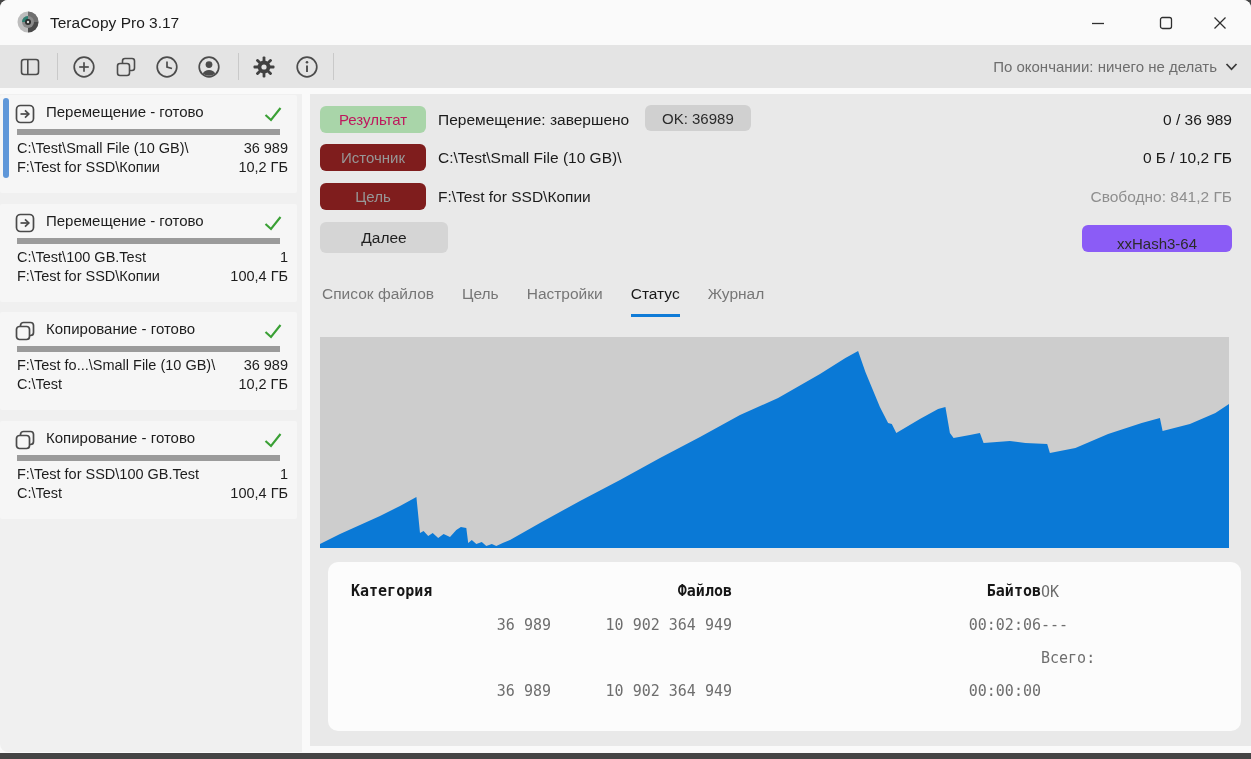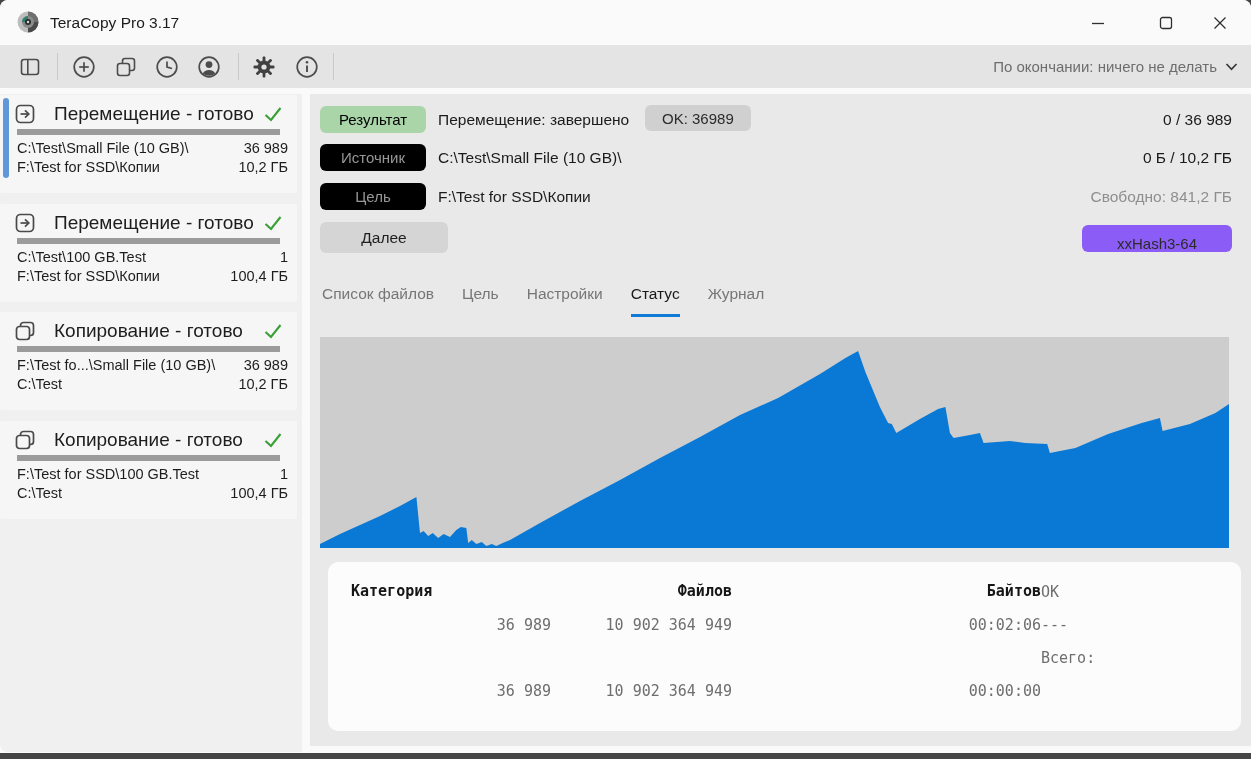--- a/index.html
+++ b/index.html
@@ -19,31 +19,31 @@
   .tbicon{position:absolute;top:9px;width:26px;height:26px;display:flex;align-items:center;justify-content:center;}
   .tbsep{position:absolute;top:8px;width:1px;height:27px;background:#c9c9c9;}
   #finish-dropdown{position:absolute;right:12px;top:0;height:43px;display:flex;align-items:center;gap:7px;cursor:default;}
   #finish-dropdown .lbl{font-size:15px;color:#6e6e6e;}
 
   
   #sidebar{position:absolute;left:0;top:94px;width:302px;height:658px;background:#f0f0f0;border-radius:0 0 0 8px;}
   .card{position:absolute;left:0;width:297px;height:98px;background:#f6f6f6;border-radius:2px;}
   .sel-bar{position:absolute;left:3px;top:3px;width:6px;height:80px;border-radius:3px;background:#5f97d9;}
   .card .ticon{position:absolute;left:13px;top:7px;width:24px;height:24px;}
-  .card .ctitle{position:absolute;left:54px;top:8px;font-size:19px;color:#1d1d1d;white-space:nowrap;}
+  .card .ctitle{position:absolute;left:46px;top:8px;font-size:15px;color:#1d1d1d;white-space:nowrap;}
   .card .check{position:absolute;right:13px;top:8px;width:22px;height:22px;}
   .card .cbar{position:absolute;left:17px;top:34px;width:263px;height:6px;background:#9b9b9b;}
   .card .crow{position:absolute;left:17px;right:9px;height:20px;display:flex;justify-content:space-between;font-size:14.5px;color:#1d1d1d;white-space:nowrap;}
   .card .crow.r1{top:45px}.card .crow.r2{top:64px}
 
   
   #main{position:absolute;left:310px;top:94px;right:0;bottom:7px;background:#e9e9e9;}
-  .pill{position:absolute;left:10px;width:106px;height:27px;border-radius:6px;background:#000000;
+  .pill{position:absolute;left:10px;width:106px;height:27px;border-radius:6px;background:#7f1d1d;
         display:flex;align-items:center;justify-content:center;font-size:15px;color:#979797;cursor:default;}
-  .pill.green{background:#a9d5a9;color:#000000;}
+  .pill.green{background:#a9d5a9;color:#be185d;}
   .hline{position:absolute;left:128px;height:27px;line-height:27px;font-size:15.5px;color:#1b1b1b;white-space:nowrap;text-align:center;}
   #ok-badge{position:absolute;left:335px;top:11px;height:26px;padding:0 17px;border-radius:6px;background:#d0d0d0;
         display:flex;align-items:center;font-size:15px;color:#2b2b2b;cursor:default;}
   #next-btn{position:absolute;left:10px;top:128px;width:128px;height:31px;border-radius:6px;background:#d5d5d5;
         display:flex;align-items:center;justify-content:center;font-size:15.5px;color:#1f1f1f;cursor:default;}
   .rline{position:absolute;right:19px;height:27px;line-height:27px;font-size:15.5px;color:#1b1b1b;white-space:nowrap;text-align:right;}
   .rline.gray{color:#8e8e8e;}
   #hash-btn{position:absolute;right:19px;top:131px;width:150px;height:27px;border-radius:6px;background:#8b5cf6;
         display:flex;align-items:flex-end;justify-content:center;font-size:15px;color:#2b2b2b;cursor:default;}
 

